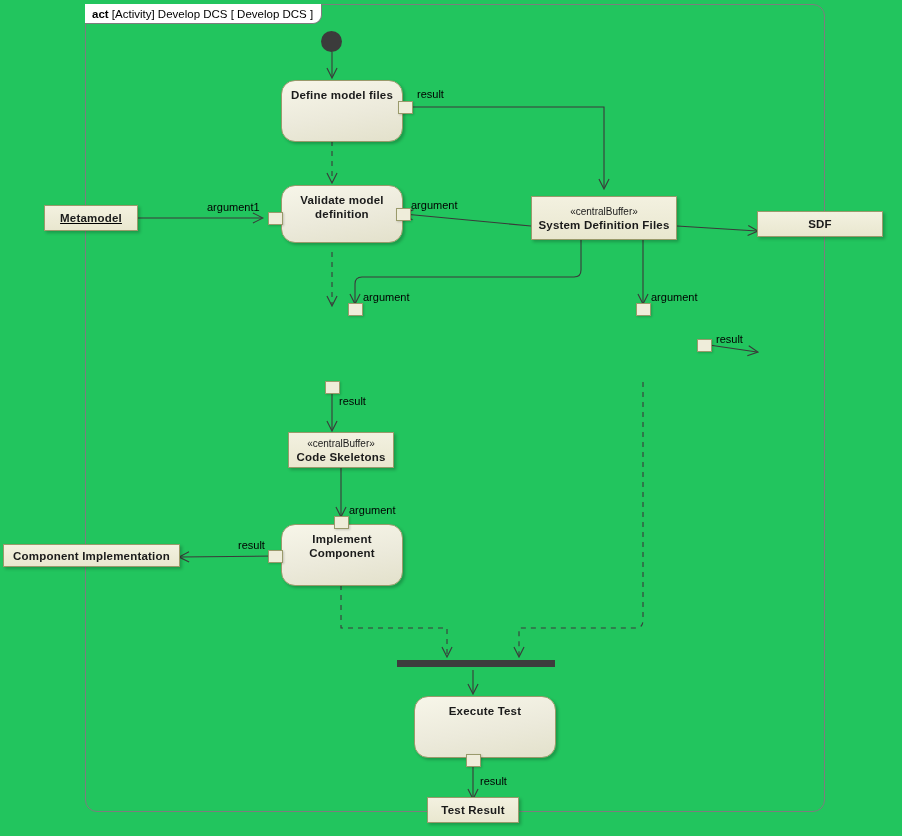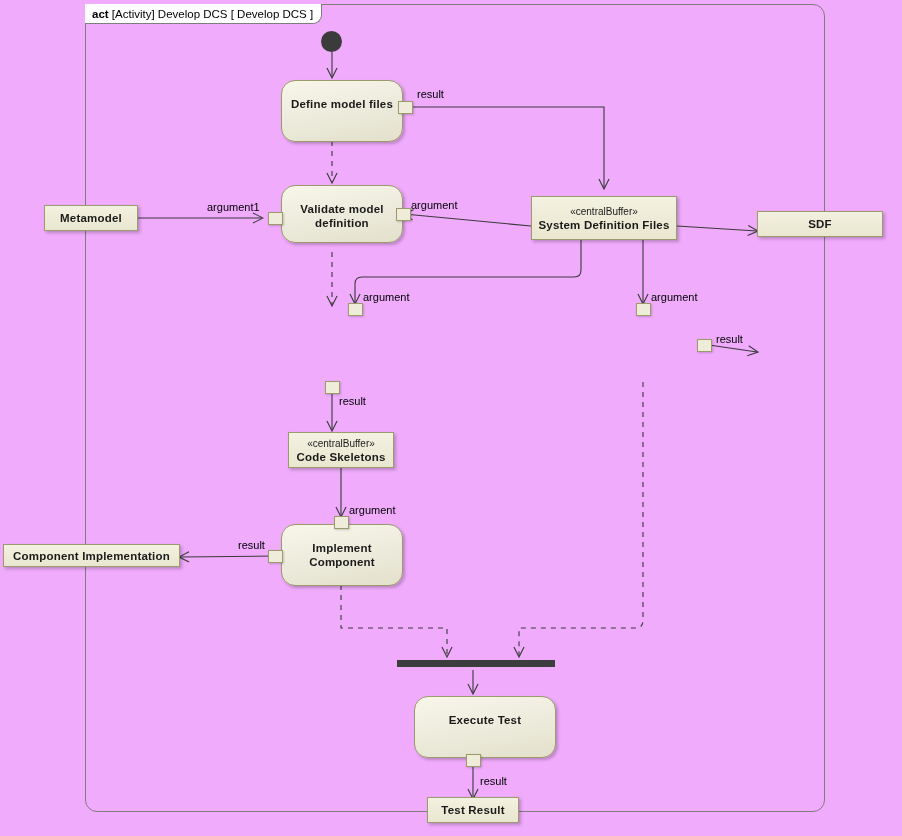--- a/index.html
+++ b/index.html
@@ -6,21 +6,21 @@
   html, body {
     margin: 0;
     padding: 0;
     background: #ffffff;
     font-family: "Liberation Sans", sans-serif;
   }
   #canvas {
     position: relative;
     width: 902px;
     height: 836px;
-    background: #f0abfc;
+    background: #22c55e;
     overflow: hidden;
   }
   svg.edges {
     position: absolute;
     left: 0;
     top: 0;
     width: 902px;
     height: 836px;
     pointer-events: none;
   }
@@ -53,21 +53,21 @@
   .action {
     position: absolute;
     box-sizing: border-box;
     border: 1px solid #9a9a6b;
     border-radius: 14px;
     background: linear-gradient(170deg, #f7f6e9 0%, #eceadb 55%, #e3e1cb 100%);
     box-shadow: 2px 2px 3px rgba(0,0,0,0.22);
     display: flex;
     align-items: flex-start;
     justify-content: center;
-    padding-top: 16px;
+    padding-top: 7px;
   }
   .action .label {
     font-size: 11.5px;
     font-weight: bold;
     color: #1a1a1a;
     text-align: center;
     line-height: 14px;
     letter-spacing: 0.2px;
   }
 
@@ -202,21 +202,21 @@
     <span class="label">
       <span>Validate model</span><br>
       <span>definition</span>
     </span>
   </div>
   <div class="pin" style="left:268px; top:212px;"></div>
   <div class="elabel" style="left:207px; top:201px;">argument1</div>
   <div class="pin" style="left:396px; top:208px;"></div>
   <div class="elabel" style="left:411px; top:199px;">argument</div>
 
-  <div class="objnode" style="left:44px; top:205px; width:94px; height:26px;">
+  <div class="objnode" style="left:44px; top:205px; width:94px; height:26px;text-decoration:underline;">
     <span class="label">Metamodel</span>
   </div>
 
   <div class="objnode" style="left:531px; top:196px; width:146px; height:44px;">
     <span class="stereo">«centralBuffer»</span>
     <span class="label">System Definition Files</span>
   </div>
 
   <div class="objnode" style="left:757px; top:211px; width:126px; height:26px;">
     <span class="label">SDF</span>

